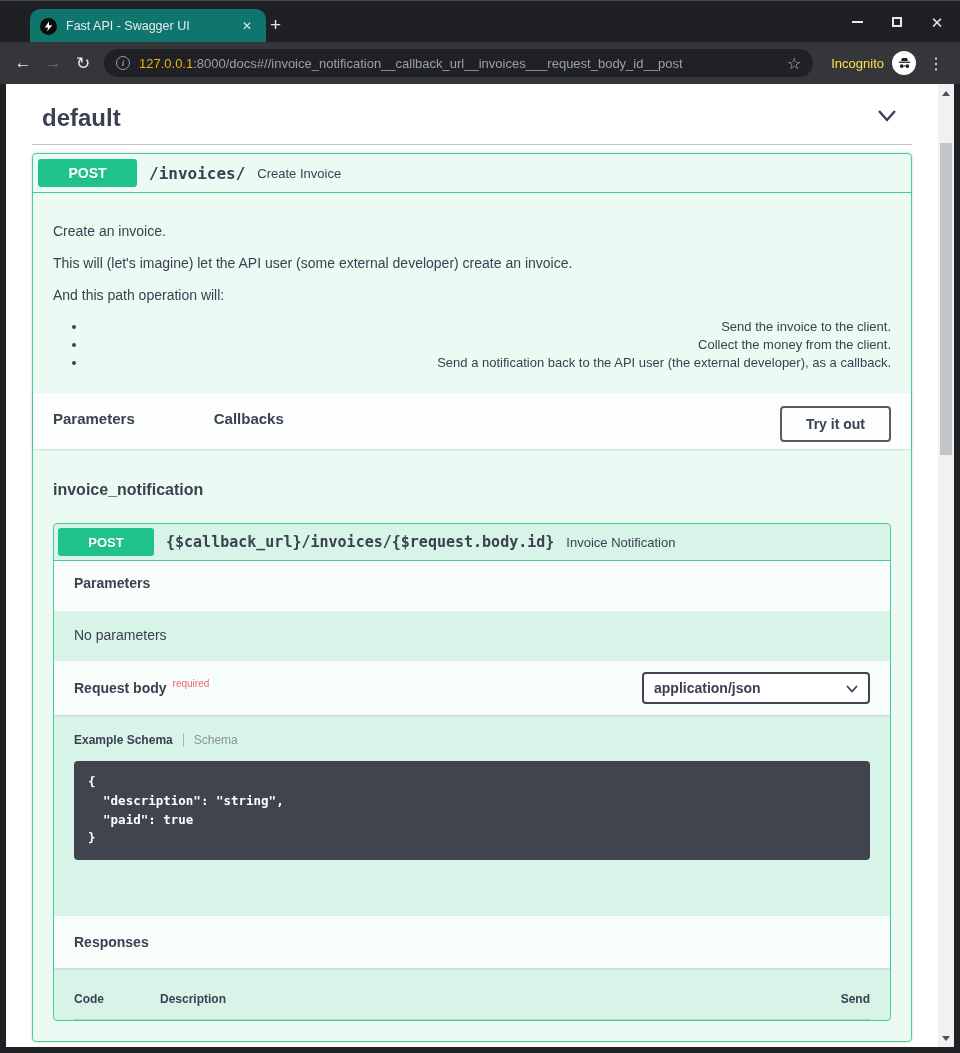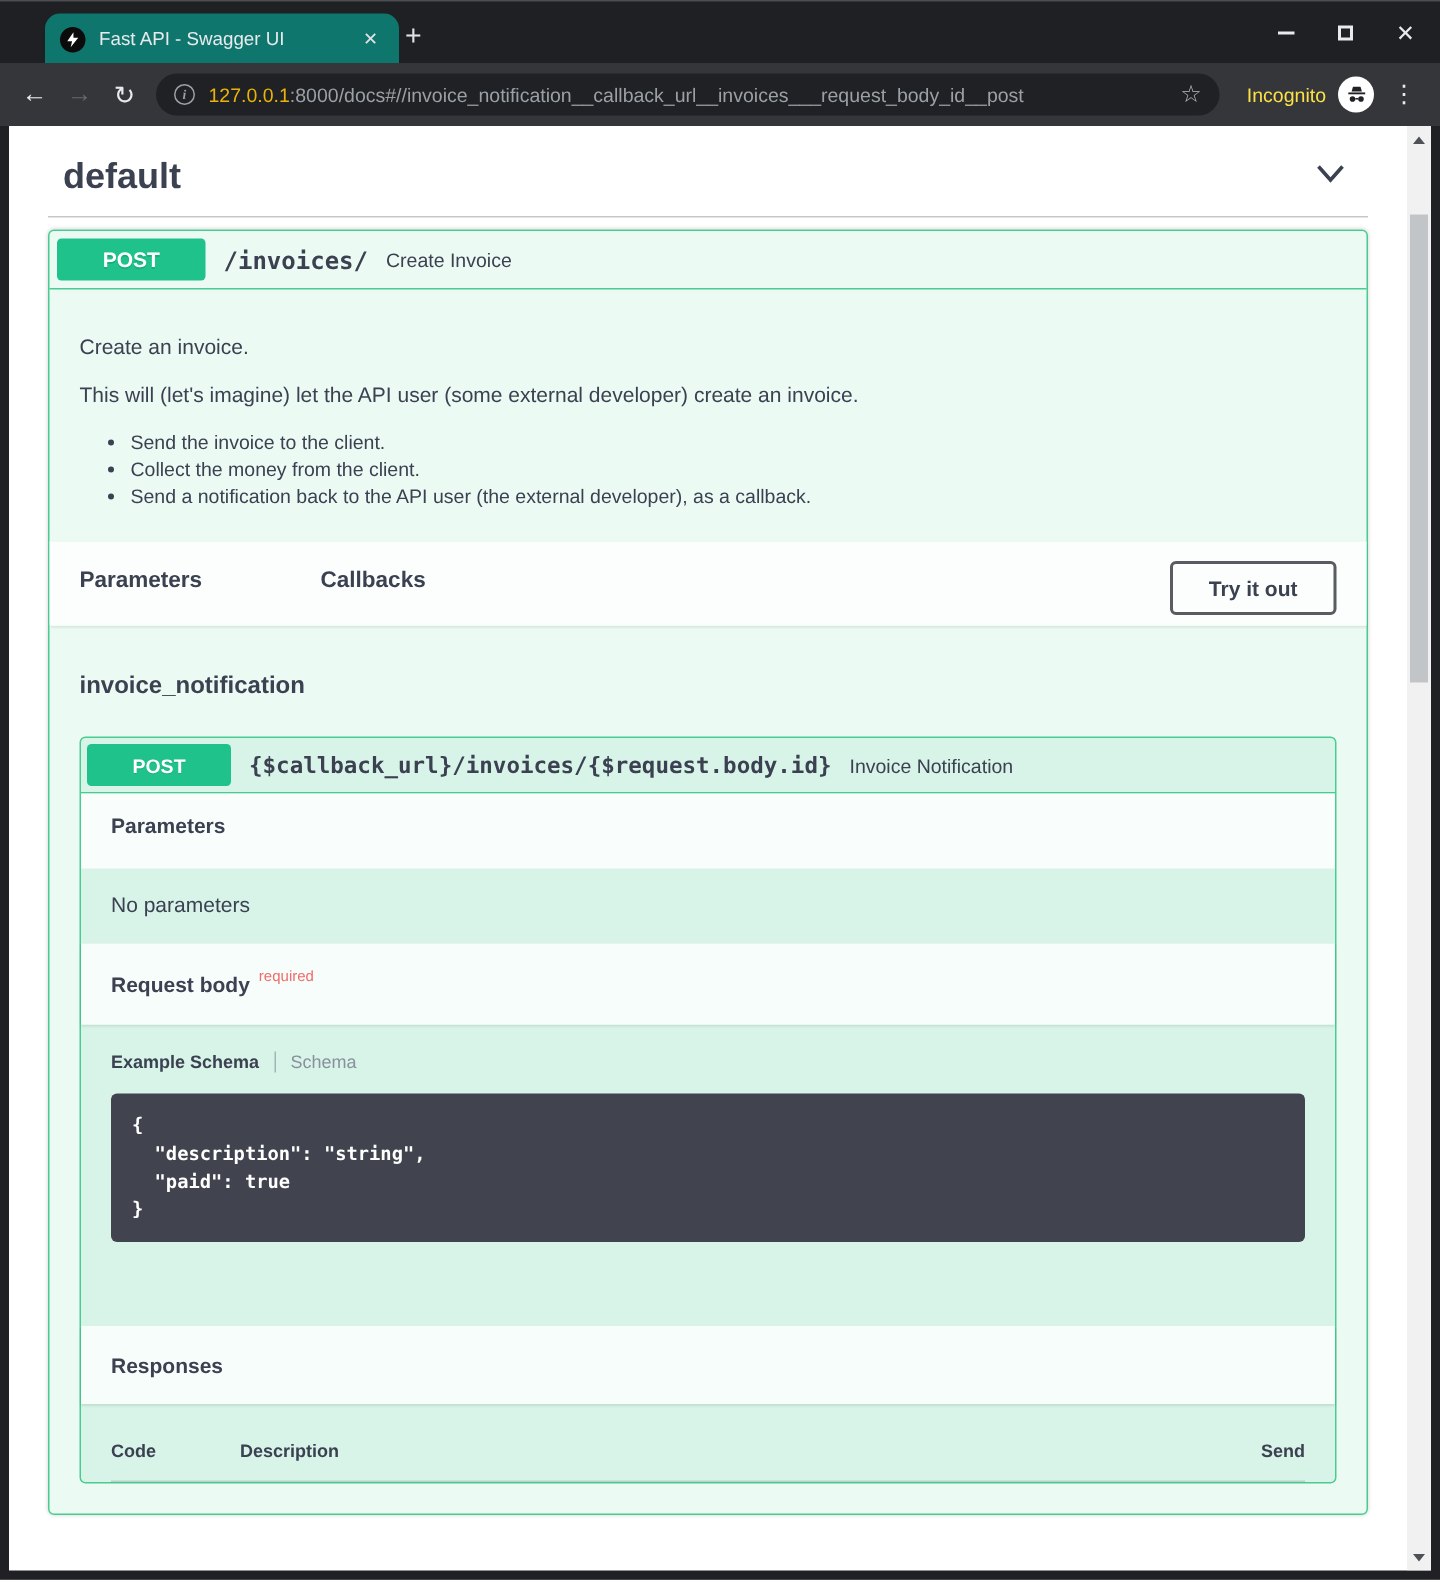--- a/index.html
+++ b/index.html
@@ -78,21 +78,21 @@
                border-bottom:1px solid #49cc90; }
   .method-badge { background:#1ec28a; color:#fff; font-weight:bold; font-size:14px;
                   border-radius:3px; min-width:99px; height:28px; display:flex;
                   align-items:center; justify-content:center; text-shadow:0 1px 0 rgba(0,0,0,.1); }
   .op-path { font-family:"DejaVu Sans Mono", monospace; font-weight:bold;
              font-size:16px; margin-left:12px; }
   .op-summary { font-size:13px; margin-left:12px; }
 
   .op-desc { padding:16px 20px 20px; font-size:14px; color:#3b4151; }
   .op-desc p { margin:14px 0 16px; }
-  .op-desc ul { margin:2px 0 0 14px; padding-left:20px; font-size:13px; }
+  .op-desc ul { margin:2px 0 0 14px; padding-left:20px; font-size:13px;text-align:right; }
   .op-desc li { margin-bottom:3px; }
   .op-desc ul ul { list-style-type:circle; margin-top:3px; }
   .op-desc ul ul li { max-width:760px; }
 
   .section-header { background:rgba(255,255,255,.8); box-shadow:0 1px 2px rgba(0,0,0,.12);
                     display:flex; align-items:flex-start; padding:17px 20px 0;
                     min-height:56px; }
   .tab-item { font-weight:bold; font-size:15px; color:#3b4151; }
   .tab-item.first { margin-right:79px; }
   .tab-item.active .underline { height:4px; background:#1abc84; margin-top:9px; }
@@ -207,20 +207,21 @@
         <div class="opblock">
           <div class="op-header">
             <span class="method-badge">POST</span>
             <span class="op-path">/invoices/</span>
             <span class="op-summary">Create Invoice</span>
           </div>
 
           <div class="op-desc">
             <p>Create an invoice.</p>
             <p>This will (let's imagine) let the API user (some external developer) create an invoice.</p>
+            <p>And this path operation will:</p>
             <ul>
               <li>Send the invoice to the client.</li>
               <li>Collect the money from the client.</li>
               <li><span>Send a notification back to the API user (the external developer), as a callback.</span>
               </li>
             </ul>
           </div>
 
           <div class="section-header">
             <span class="tab-item first">Parameters</span>
@@ -246,20 +247,28 @@
                   <span>Parameters</span>
                   <span class="underline"></span>
                 </span>
               </div>
 
               <div class="no-params">No parameters</div>
 
               <div class="reqbody-header">
                 <span class="reqbody-label">Request body</span>
                 <span class="required-flag">required</span>
+                <div class="ctype-select">
+                  <span>application/json</span>
+                  <span>
+                    <svg width="12" height="8" viewBox="0 0 12 8">
+                        <polyline points="1,1 6,6.5 11,1" fill="none" stroke="#3b4151" stroke-width="1.8"></polyline>
+                      </svg>
+                  </span>
+                </div>
               </div>
 
               <div class="example-section">
                 <div class="example-tabs">
                   <span class="ex-tab">Example Schema</span>
                   <span class="ex-sep"></span>
                   <span class="ex-tab inactive">Schema</span>
                 </div>
                 <pre class="code-block">{
   "description": "string",

